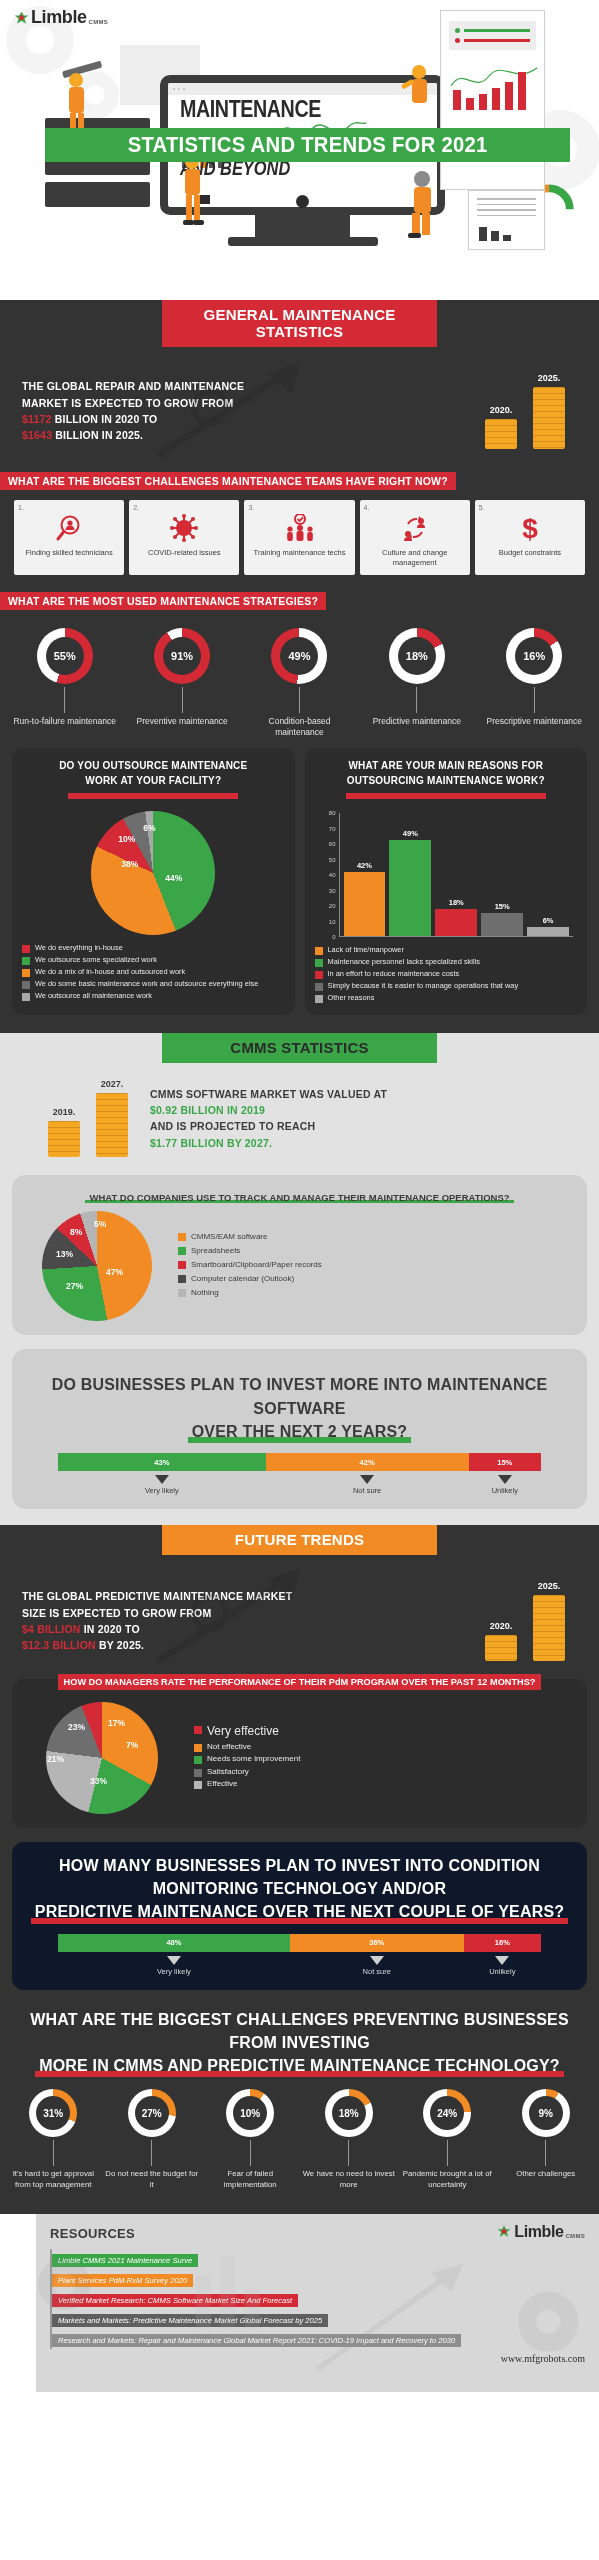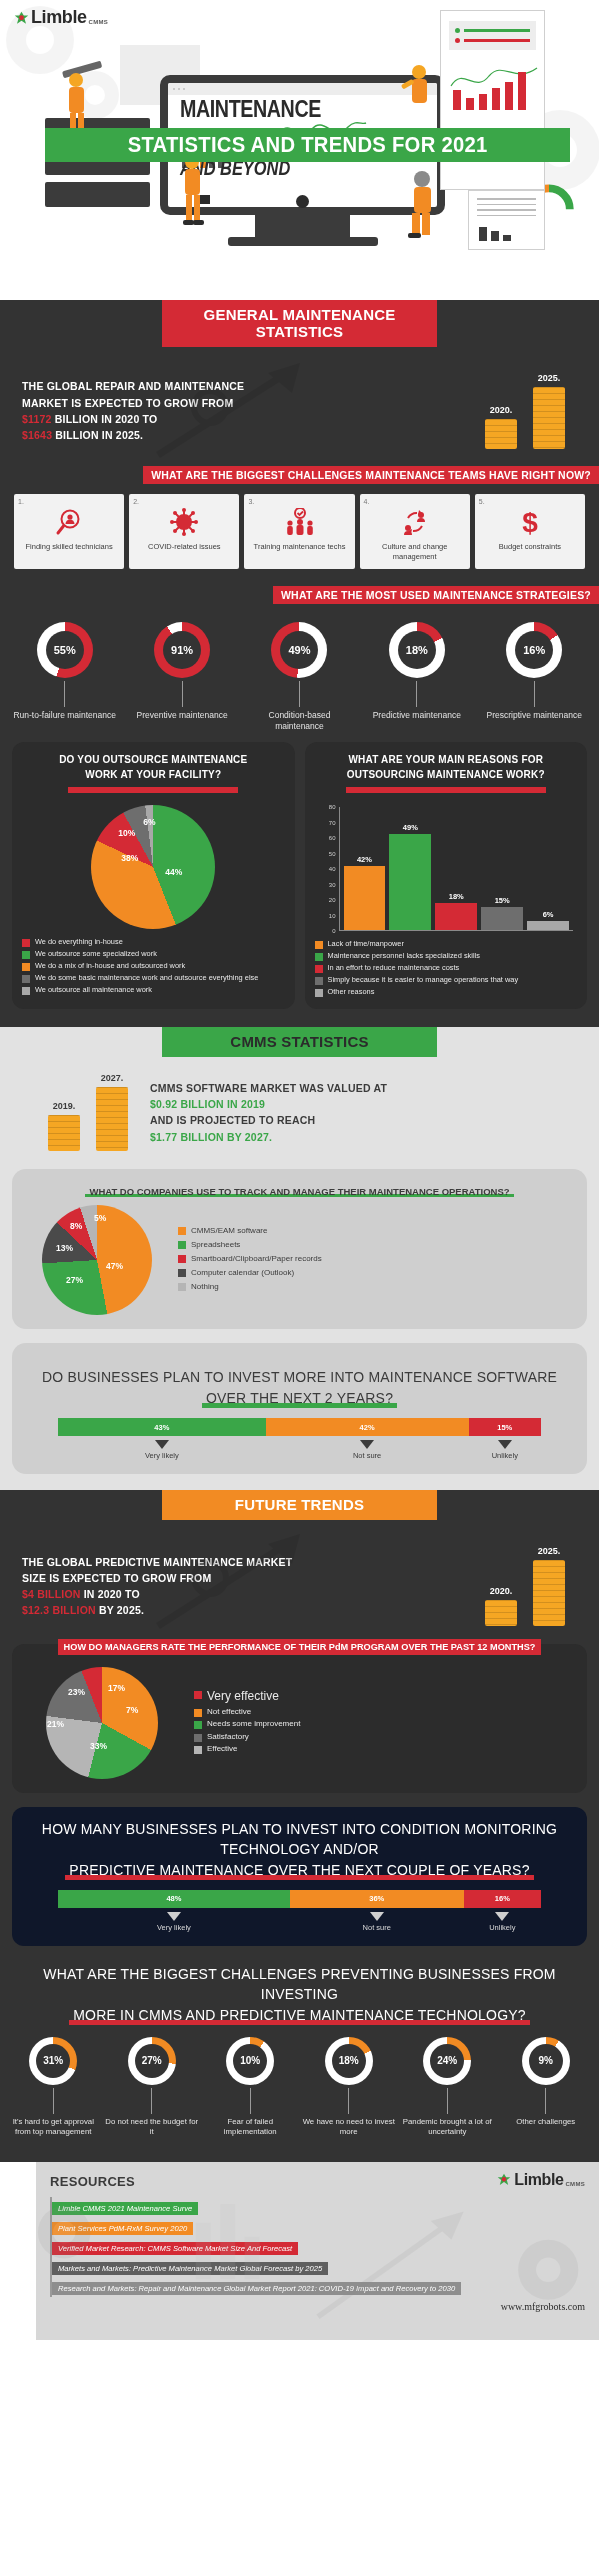--- a/index.html
+++ b/index.html
@@ -52,25 +52,25 @@
   .market-txt { font-size:10.5px; line-height:1.55; color:#fff; font-weight:bold; letter-spacing:.2px; flex:1;}
   .market-txt .hi { color:#d42a35; }
   .market-txt .hi-g { color:#3aa648; }
   .coins-wrap { display:flex; align-items:flex-end; gap:16px; padding-right:16px;}
   .coin-col { text-align:center; }
   .coin-yr { font-size:9px; font-weight:bold; color:#fff; margin-bottom:4px;}
   .coin-stack { width:32px; background:#f5a623; border-radius:2px; position:relative;}
   .coin-stack::after { content:""; position:absolute; inset:0;
      background:repeating-linear-gradient(to bottom,rgba(0,0,0,.14) 0 1px,transparent 1px 6px);}
 
-  .qbanner { text-align:right; margin:8px 0 10px; }
+  .qbanner { text-align:left; margin:14px 0 10px; }
   .qbanner span { display:inline-block; background:#d42a35; color:#fff; font-size:10.5px; font-weight:bold;
                   padding:3px 8px; letter-spacing:.2px; }
   .qbanner-u { text-align:center; margin:12px 0 10px; }
-  .qbanner-u .t { font-size:14px; font-weight:normal; color:#fff; line-height:1.45; letter-spacing:.2px; }
+  .qbanner-u .t { font-size:16px; font-weight:bold; color:#fff; line-height:1.45; letter-spacing:.2px; }
   .qbanner-u .t.dk { color:#3b3b3b; }
 
   
   .cards { display:flex; gap:5px; padding:0 14px; }
   .card { flex:1; background:#f2f2f2; border-radius:2px; padding:4px 4px 7px; text-align:center;
           display:flex; flex-direction:column; }
   .card-num { font-size:7px; color:#777; text-align:left; }
   .card-ico { height:34px; display:flex; align-items:center; justify-content:center; color:#d42a35;}
   .card-lbl { font-size:7.5px; color:#3b3b3b; line-height:1.3; margin-top:3px;}
 

